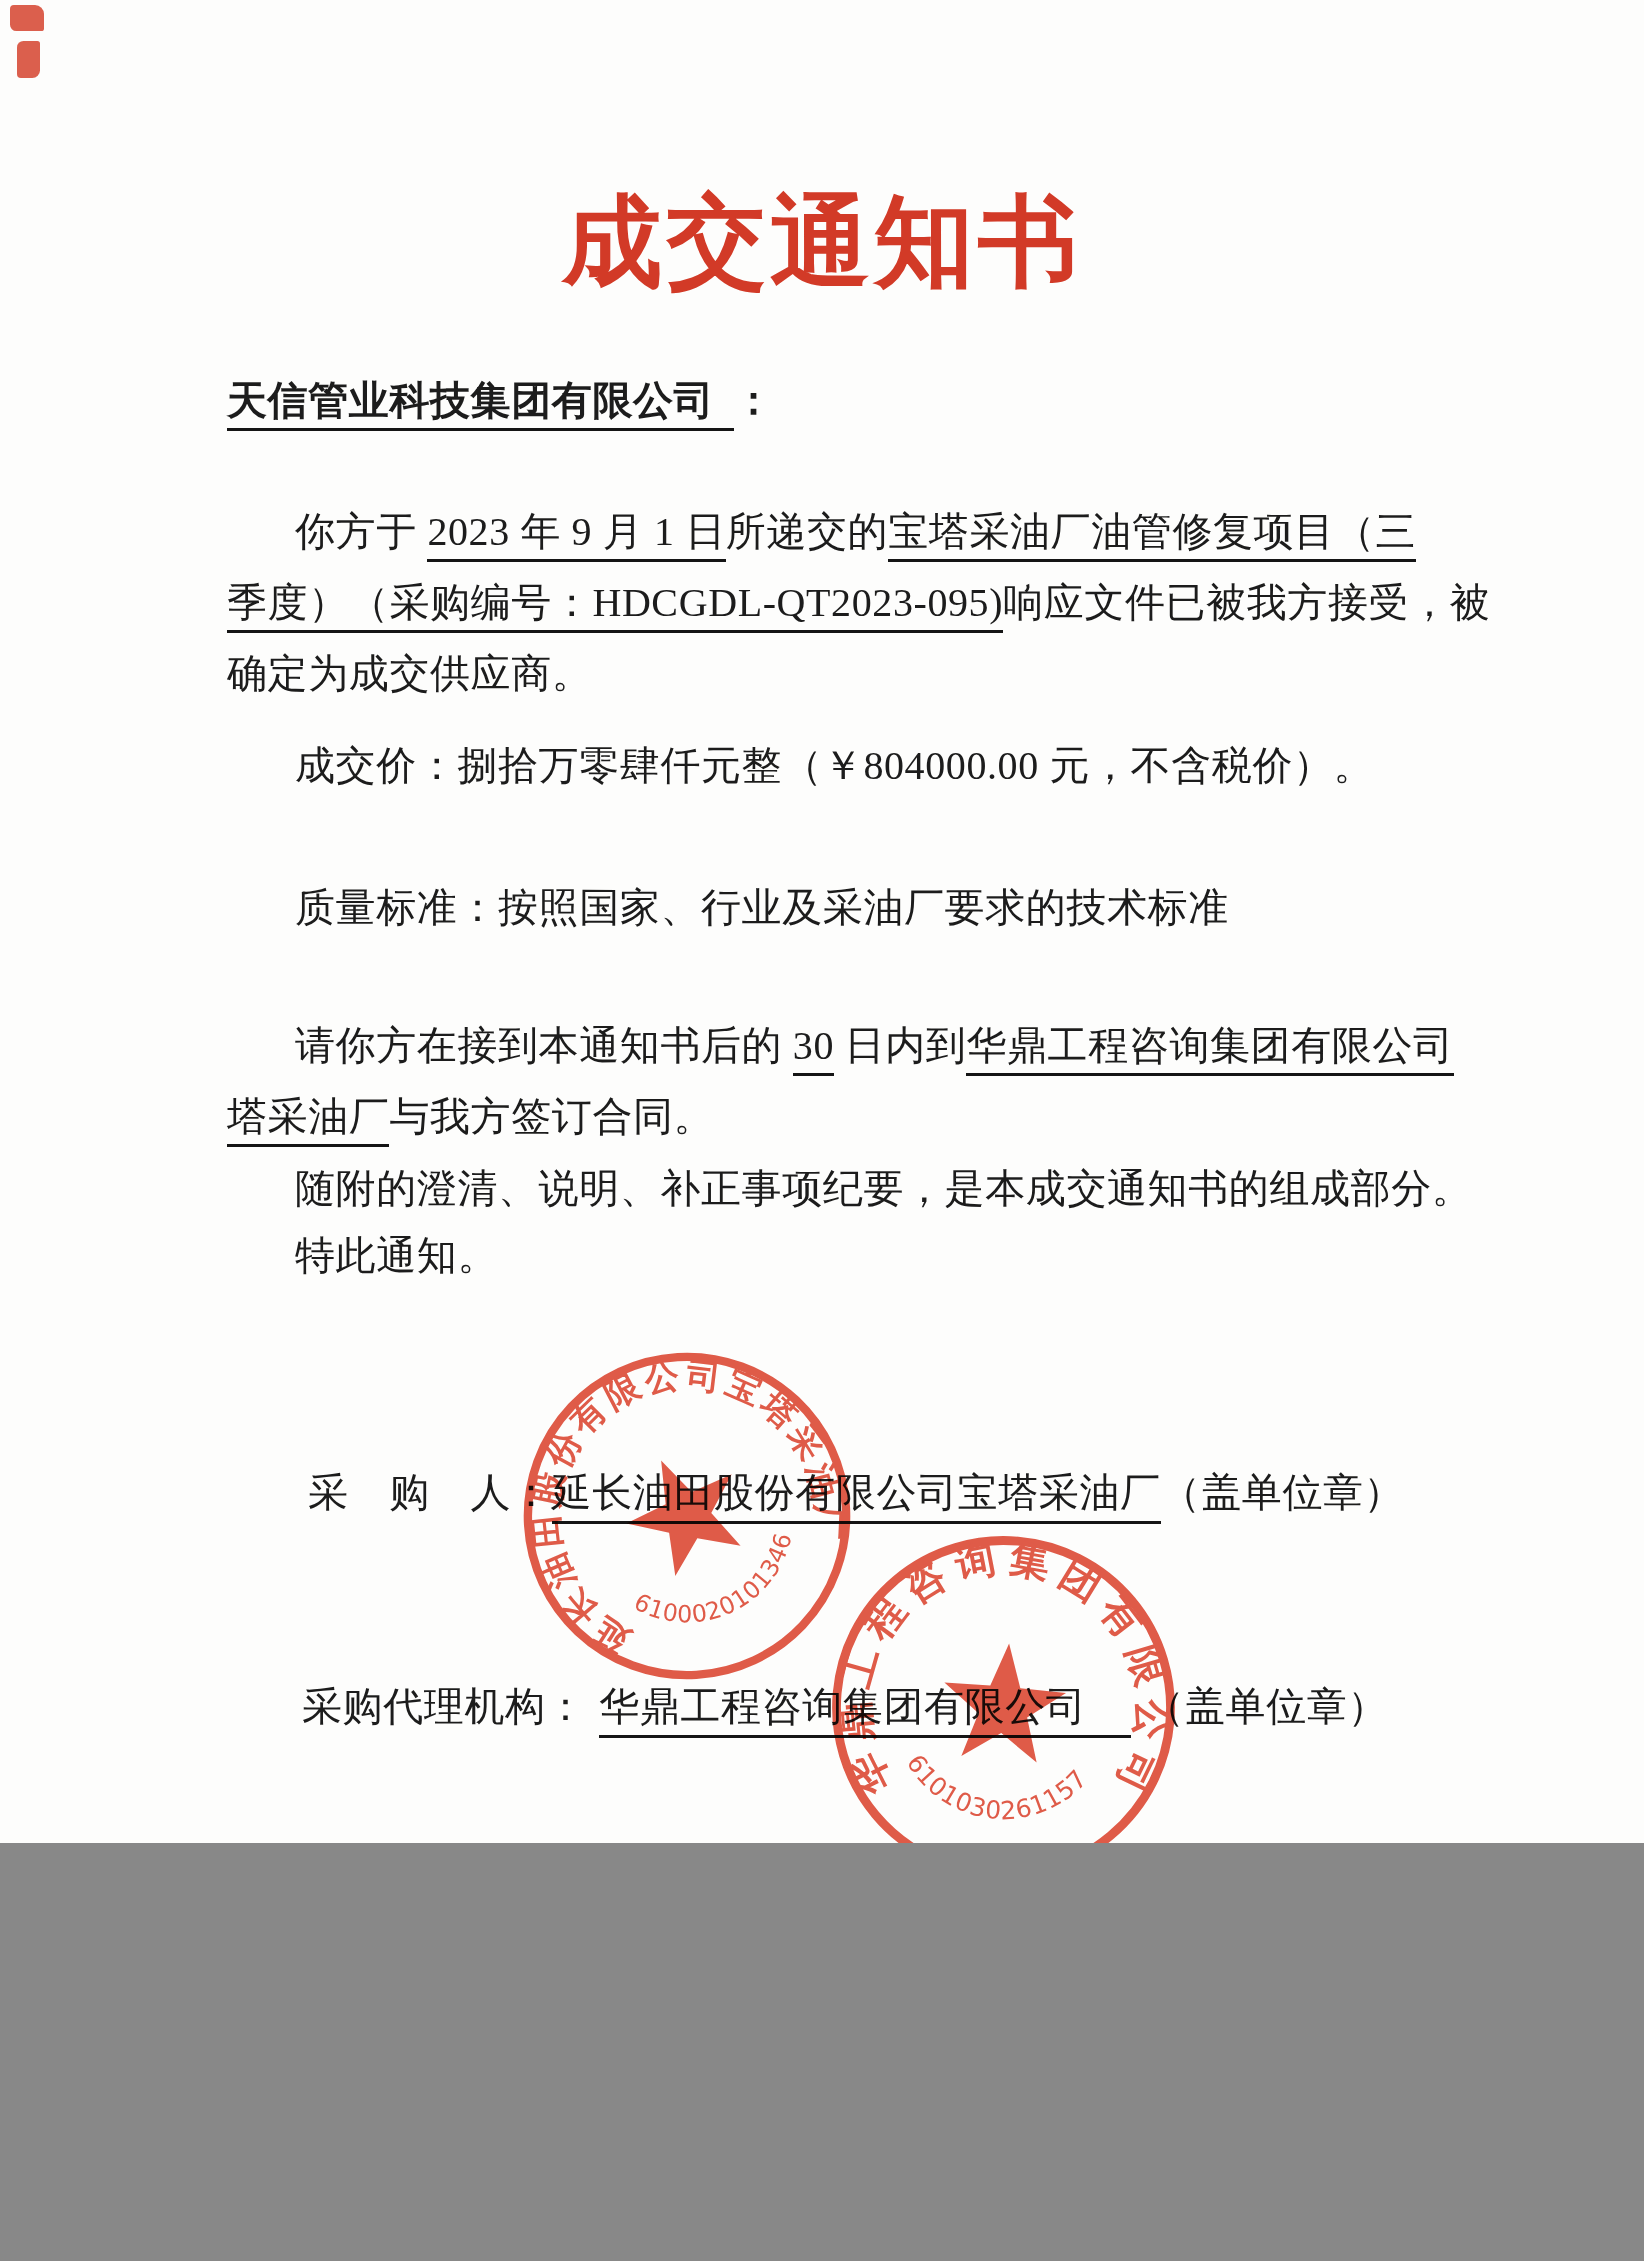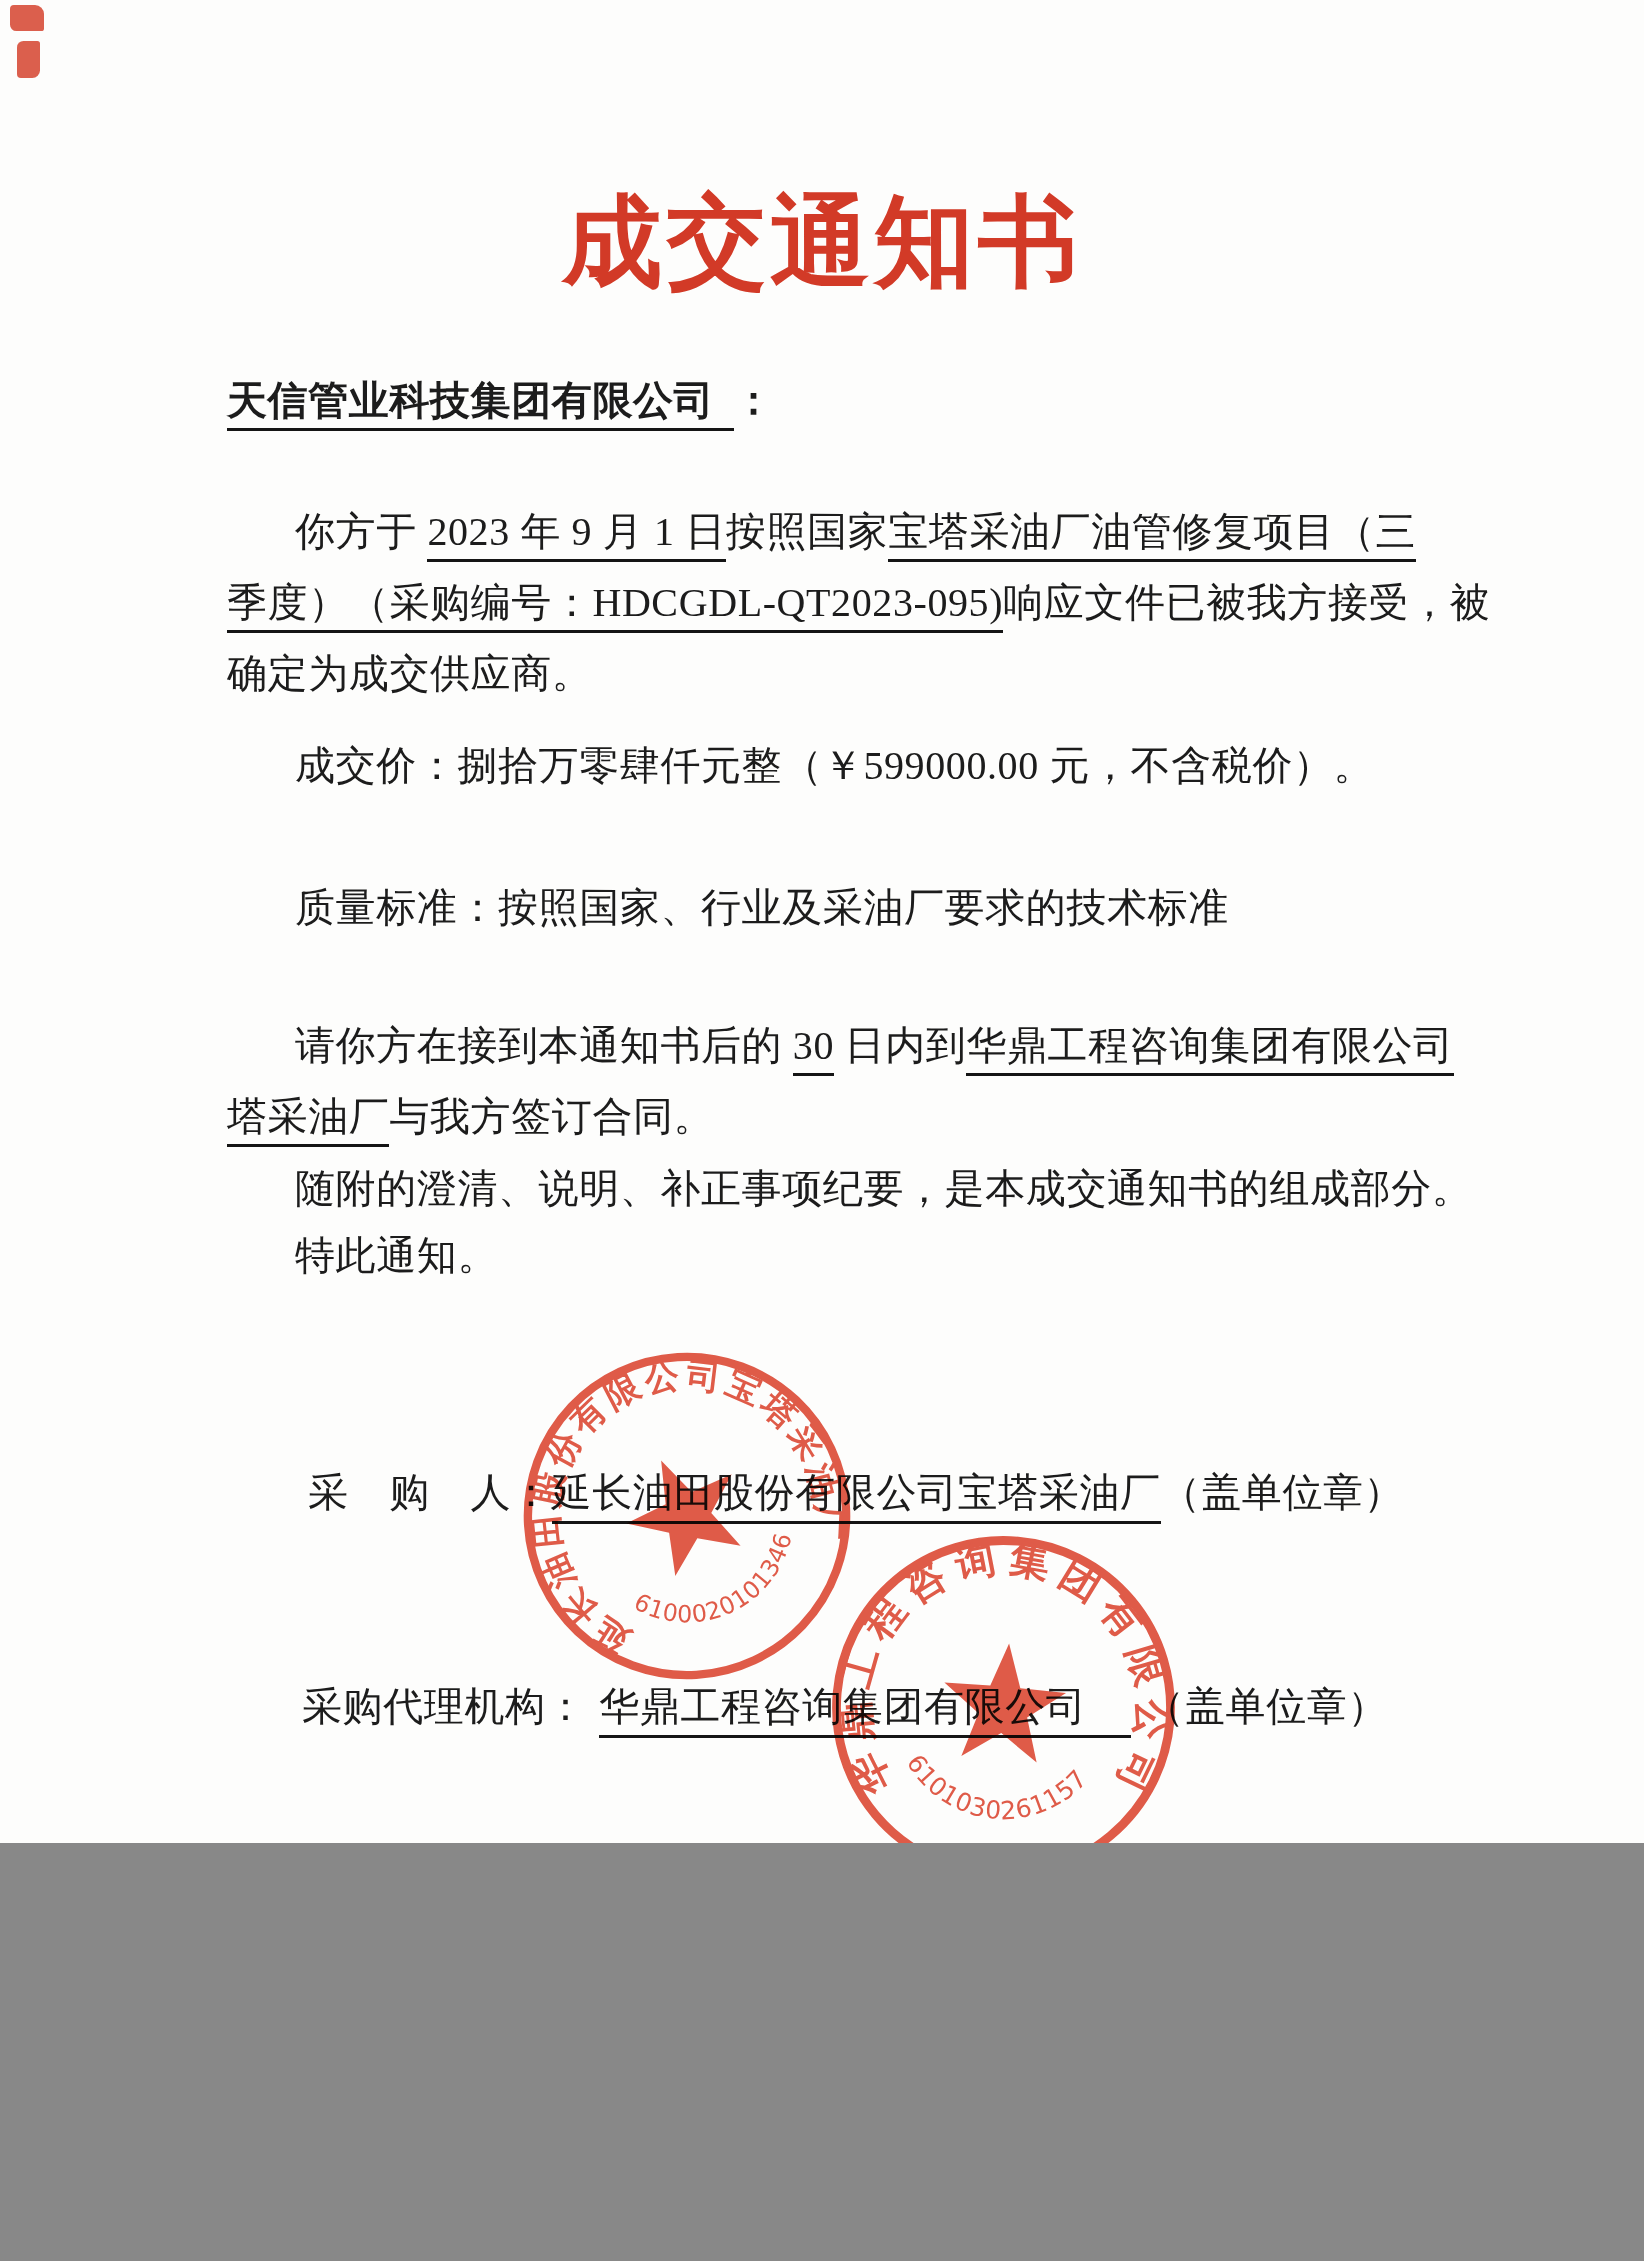--- a/index.html
+++ b/index.html
@@ -68,33 +68,33 @@
   <span class="artifact a1"></span>
   <span class="artifact a2"></span>
 
   <h1 class="title" style="color:#d23a27;">成交通知书</h1>
 
   <div class="line bold" style="top:376px;">
     <span class="ul pad-r30">天信管业科技集团有限公司</span><span>：</span>
   </div>
 
   <div class="line indent" style="top:507px;">
-    <span>你方于 </span><span class="ul">2023 年 9 月 1 日</span><span>按照国家</span><span class="ul">宝塔采油厂油管修复项目（三</span>
+    <span>你方于 </span><span class="ul">2023 年 9 月 1 日</span><span>所递交的</span><span class="ul">宝塔采油厂油管修复项目（三</span>
   </div>
 
   <div class="line" style="top:578px;">
     <span class="ul">季度）（采购编号：HDCGDL-QT2023-095)</span><span>响应文件已被我方接受，被</span>
   </div>
 
   <div class="line" style="top:649px;">
     <span>确定为成交供应商。</span>
   </div>
 
   <div class="line indent" style="top:741px;">
-    <span>成交价：捌拾万零肆仟元整（￥599000.00 元，不含税价）。</span>
+    <span>成交价：捌拾万零肆仟元整（￥804000.00 元，不含税价）。</span>
   </div>
 
 
   <div class="line indent" style="top:883px;">
     <span>质量标准：按照国家、行业及采油厂要求的技术标准</span>
   </div>
 
   <div class="line indent" style="top:1021px;">
     <span>请你方在接到本通知书后的 </span><span class="ul">30</span><span> 日内到</span><span class="ul">华鼎工程咨询集团有限公司</span>
   </div>

